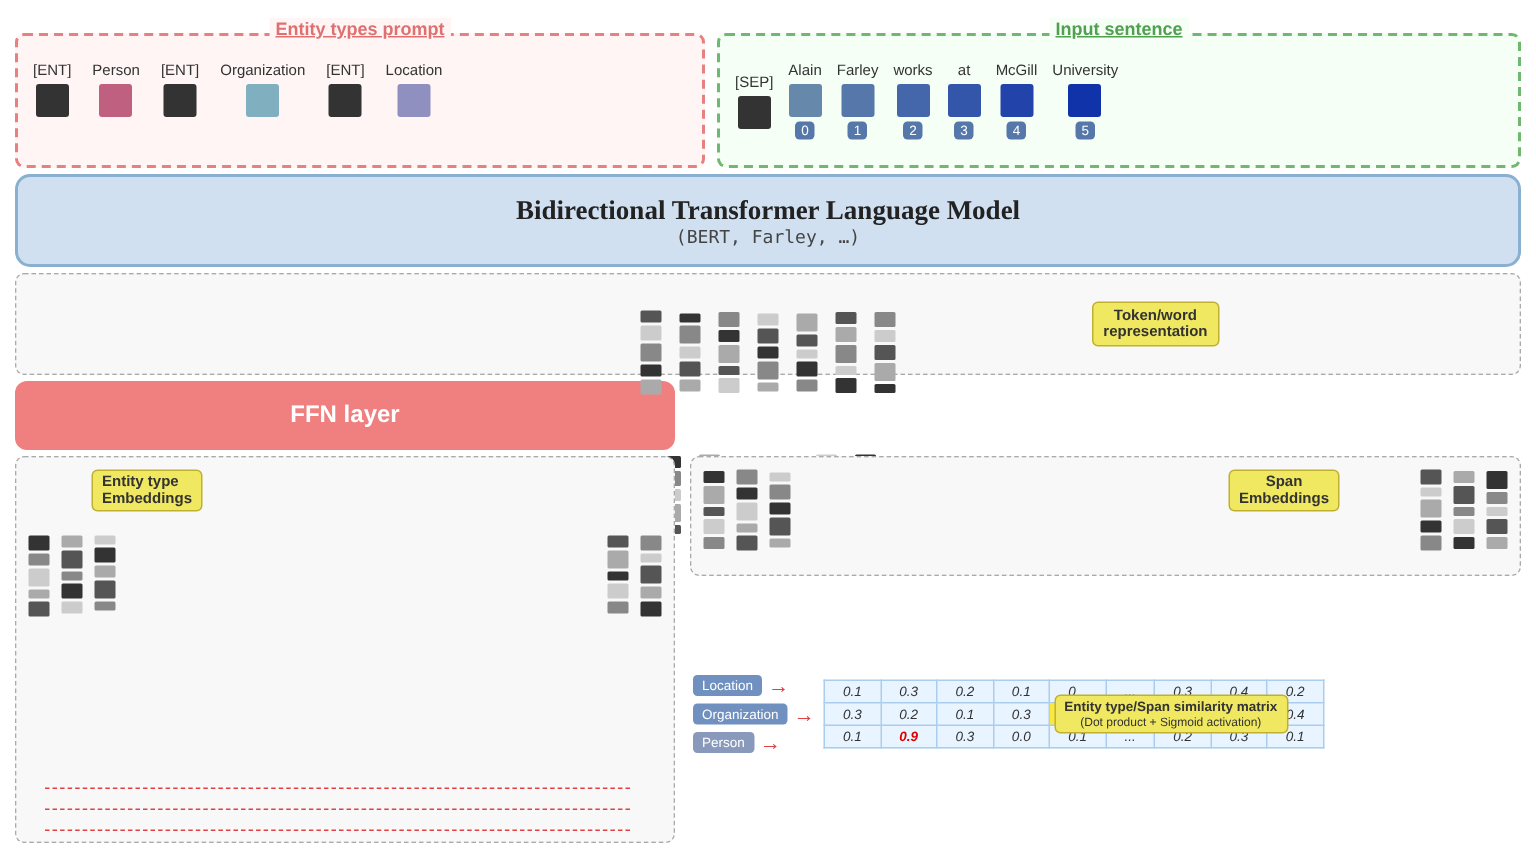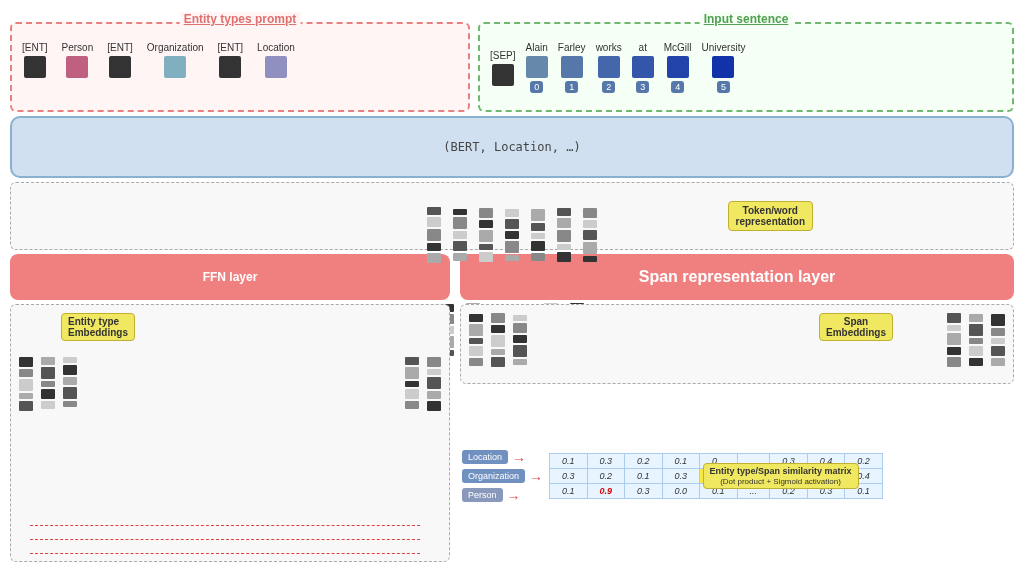--- a/index.html
+++ b/index.html
@@ -200,21 +200,21 @@
     .ffn-box {
       flex: 0 0 440px;
       background: #f08080;
       border-radius: 8px;
       display: flex;
       align-items: center;
       justify-content: center;
     }
 
     .ffn-label {
-      font-size: 12px;
+      font-size: 16px;
       font-weight: bold;
       color: white;
     }
 
     .span-box {
       flex: 1;
       background: #f08080;
       border-radius: 8px;
       display: flex;
       align-items: center;
@@ -465,21 +465,22 @@
           <span class="token-label">University</span>
           <div class="token-block" style="background:#1133aa;"></div>
           <span class="token-index">5</span>
         </div>
       </div>
     </div>
 
   </div>
 
   <div class="transformer-box">
-    <div class="transformer-sub">(BERT, Location, …)</div>
+    <div class="transformer-title">Bidirectional Transformer Language Model</div>
+    <div class="transformer-sub">(BERT, Farley, …)</div>
   </div>
 
   <div class="token-repr-row">
 
     <div style="display:flex;gap:12px;align-items:center;">
       <div class="embed-col">
         <div class="emb-cell g3" style="height:8px;"></div>
         <div class="emb-cell g5" style="height:10px;"></div>
         <div class="emb-cell g2" style="height:12px;"></div>
         <div class="emb-cell g4" style="height:8px;"></div>
@@ -573,23 +574,20 @@
         <div class="emb-cell g5" style="height:12px;"></div>
         <div class="emb-cell g3" style="height:6px;"></div>
         <div class="emb-cell g1" style="height:10px;"></div>
       </div>
     </div>
   </div>
 
   <div class="ffn-span-row">
     <div class="ffn-box">
       <span class="ffn-label">FFN layer</span>
-    </div>
-    <div class="span-box">
-      <span class="span-label">Span representation layer</span>
     </div>
   </div>
 
   <div class="bottom-embed-row">
 
     <div class="left-embed-section">
       <span class="entity-embed-label">Entity type<br>Embeddings</span>
 
       <div style="display:flex;flex-direction:column;gap:2px;margin-top:28px;">
         <div style="display:flex;gap:8px;">

